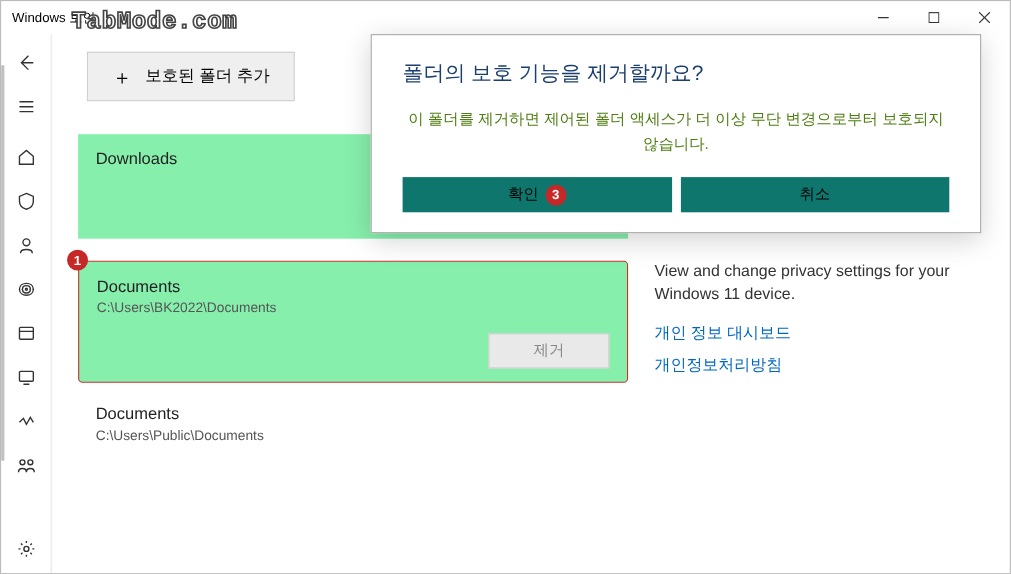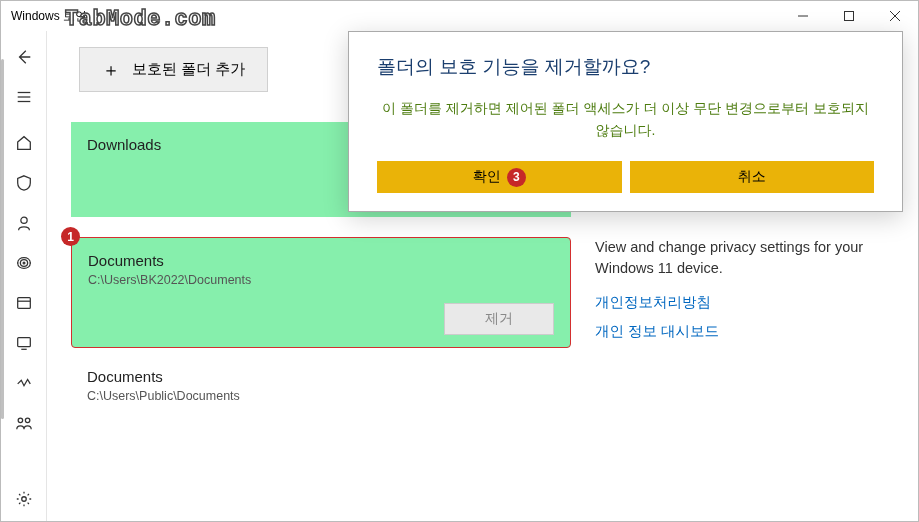--- a/index.html
+++ b/index.html
@@ -101,34 +101,34 @@
 .remove-btn.disabled {
   background: #e9e9e9; border: 1px solid #ccc; color: #888; cursor: default;
 }
 .clearfix::after { content: ""; display: table; clear: both; }
 .folder-simple { padding: 0 16px; }
 .folder-simple .folder-title { font-size: 15px; }
 .right-text { font-size: 14.5px; color: #333; line-height: 1.45; margin-bottom: 14px; }
 .link { color: #0067c0; font-size: 14.5px; display: block; margin-bottom: 10px; cursor: pointer; }
 .dialog {
   position: absolute;
-  top: 30px; left: 347px;
+  top: 30px; left: 336px;
   width: 555px;
   background: #fff;
   border: 1px solid #aaa;
   box-shadow: 0 6px 24px rgba(0,0,0,0.18);
   padding: 22px 28px 18px 28px;
   z-index: 10;
 }
 .dialog-title { font-size: 19px; color: #1a3e6e; margin-bottom: 18px; }
 .dialog-body { font-size: 14px; color: #4d7c0f; line-height: 1.55; margin-bottom: 20px; text-align: center; }
 .dialog-btns { display: flex; gap: 8px; }
 .dialog-btn {
   flex: 1; height: 32px;
-  background: #eab308;
+  background: #0f766e;
   border: none;
   font-size: 14px;
   cursor: pointer;
   display: flex; align-items: center; justify-content: center; gap: 6px;
 }
 .badge {
   display: inline-flex; align-items: center; justify-content: center;
   width: 19px; height: 19px; border-radius: 50%;
   background: #c62828; color: #fff;
   font-size: 12px; font-weight: bold;
@@ -273,22 +273,22 @@
       </div>
 
       <div class="folder-simple">
         <div class="folder-title">Documents</div>
         <div class="folder-path">C:\Users\Public\Documents</div>
       </div>
     </div>
 
     <div class="right-col">
       <div class="right-text">View and change privacy settings for your Windows 11 device.</div>
+      <a class="link">개인 정보 대시보드</a>
       <a class="link">개인정보처리방침</a>
-      <a class="link">개인 정보 대시보드</a>
     </div>
   </div>
 </div>
 
 <div class="dialog">
   <div class="dialog-title">폴더의 보호 기능을 제거할까요?</div>
   <div class="dialog-body">이 폴더를 제거하면 제어된 폴더 액세스가 더 이상 무단 변경으로부터 보호되지 않습니다.</div>
   <div class="dialog-btns">
     <button class="dialog-btn">
       <span>확인</span>

